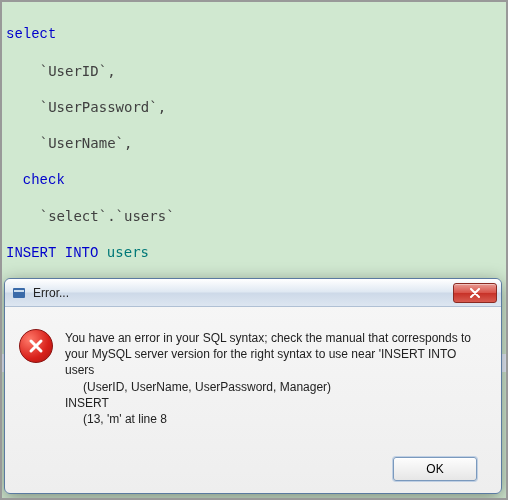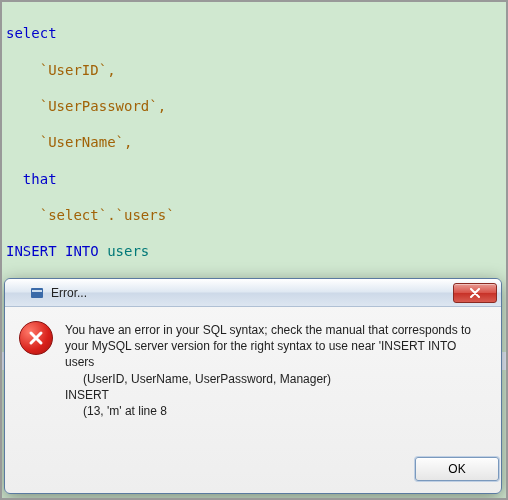--- a/index.html
+++ b/index.html
@@ -12,23 +12,23 @@
     position: relative;
     overflow: hidden;
     border: 2px solid #999;
   }
   .code-area {
     padding: 4px 0 0 0;
     line-height: 1.3;
     white-space: pre;
   }
   .code-line { padding: 0 4px; }
-  .kw-blue { color: #0000cc; }
+  .kw-blue { color: #0000cc; font-family: Liberation Mono, monospace; }
   .kw-teal { color: #007878; }
-  .ident { color: #a16207; }
+  .ident { color: #404040; }
   .str-red { color: #cc0000; }
   .num-red { color: #cc0000; }
   .plain { color: #222; }
   .highlight-line { background: #e8f0fc; }
   
   .dialog {
     position: absolute;
     left: 2px;
     top: 276px;
     width: 498px;
@@ -40,59 +40,60 @@
     font-family: "Segoe UI", Tahoma, sans-serif;
     font-size: 12px;
   }
   .titlebar {
     height: 28px;
     background: linear-gradient(#ffffff, #dfe8f2 48%, #cdd9e8 52%, #dde6f1);
     border-bottom: 1px solid #b0c0d4;
     border-radius: 6px 6px 0 0;
     display: flex;
     align-items: center;
-    padding: 0 4px 0 24px;
+    padding: 0 4px 0 6px;
     position: relative;
   }
   .titlebar-icon {
     width: 16px; height: 16px;
     margin-right: 6px;
     display: flex; align-items: center; justify-content: center;
   }
   .title-text { color: #222; flex: 1; }
   .close-btn {
     width: 44px; height: 20px;
     background: linear-gradient(#e89a93, #d9544a 48%, #c73228 52%, #d85b50);
     border: 1px solid #8a2a22;
     border-radius: 3px;
     display: flex; align-items: center; justify-content: center;
     box-shadow: inset 0 1px 0 rgba(255,255,255,0.4);
     cursor: pointer;
   }
   .dialog-body {
     display: flex;
     padding: 14px 28px 8px 14px;
+    margin-top: 8px;
   }
   .err-icon {
     width: 34px; height: 34px; flex: none;
     border-radius: 50%;
     background: radial-gradient(circle at 30% 30%, #ff7a6a, #d8201a 60%, #a81410);
     border: 1px solid #8a1210;
     display: flex; align-items: center; justify-content: center;
     margin-right: 12px;
   }
   .msg {
     color: #222;
     line-height: 1.35;
     padding-top: 1px;
   }
   .msg .indent1 { padding-left: 18px; display: block; }
   .button-row {
     position: absolute;
-    right: 2px;
+    right: 24px;
     bottom: 12px;
   }
   .ok-btn {
     width: 84px; height: 24px;
     background: linear-gradient(#fdfdfd, #e6e6e6);
     border: 1px solid #7a99bd;
     border-radius: 3px;
     box-shadow: 0 0 0 1px rgba(120,160,210,0.4), inset 0 1px 0 #fff;
     font-family: "Segoe UI", Tahoma, sans-serif;
     font-size: 12px;
@@ -100,21 +101,21 @@
   }
 </style>
 </head>
 <body>
 
 <div class="code-area">
 <div class="code-line"><span class="kw-blue">select</span></div>
 <div class="code-line ident">    `UserID`,</div>
 <div class="code-line ident">    `UserPassword`,</div>
 <div class="code-line ident">    `UserName`,</div>
-<div class="code-line kw-blue">  that</div>
+<div class="code-line kw-blue">  check</div>
 <div class="code-line ident">    `select`.`users`</div>
 <div class="code-line"><span class="kw-blue">INSERT INTO</span><span class="kw-teal"> users</span></div>
 <div class="code-line plain">  (UserID, UserName, UserPassword, Manager)</div>
 <div class="code-line kw-blue">ALUES</div>
 <div class="code-line highlight-line"><span class="plain">  (</span><span class="num-red">13</span><span class="plain">, </span><span class="str-red">'myadmin'</span><span class="plain">, </span><span class="str-red">'123'</span><span class="plain">, </span><span class="plain">2</span><span class="plain">)</span></div>
 </div>
 
 <div class="dialog">
   <div class="titlebar">
     <span class="titlebar-icon">

